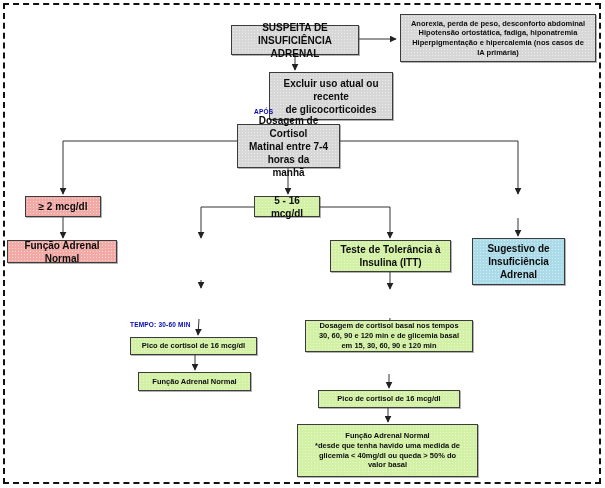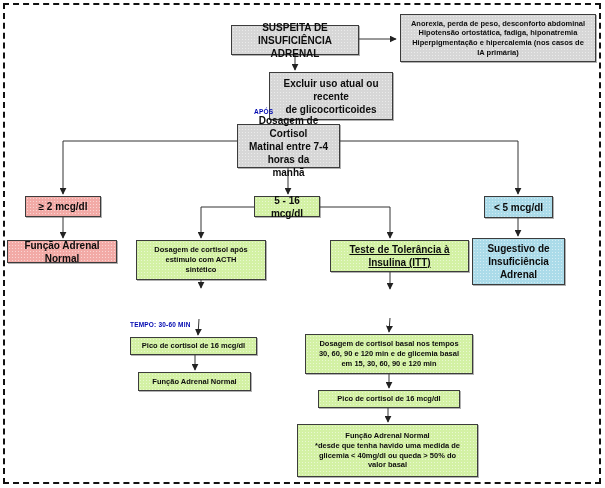--- a/index.html
+++ b/index.html
@@ -79,41 +79,37 @@
   <div class="box gray f8" style="left:237px;top:124px;width:103px;height:44px;">Dosagem de Cortisol
 Matinal entre 7-4 horas da
 manhã</div>
 
   <div class="box pink f8" style="left:25px;top:196px;width:76px;height:21px;">≥ 2 mcg/dl</div>
 
   <div class="box pink f8" style="left:7px;top:240px;width:110px;height:23px;">Função Adrenal Normal</div>
 
   <div class="box green f8" style="left:254px;top:196px;width:66px;height:21px;">5 - 16 mcg/dl</div>
 
-  <div class="box blue f8" style="left:484px;top:196px;width:69px;height:22px;">&lt; 5 mcg/dl</div>
 
   <div class="box blue f8" style="left:472px;top:238px;width:93px;height:47px;">Sugestivo de
 Insuficiência Adrenal</div>
 
-  <div class="box green" style="left:136px;top:240px;width:130px;height:40px;">Dosagem de cortisol após
-estímulo com ACTH
-sintético</div>
 
 
   <span class="tiny-label" style="left:130px;top:321px;">TEMPO: 30-60 MIN</span>
 
   <div class="box green" style="left:130px;top:337px;width:127px;height:18px;">Pico de cortisol de 16 mcg/dl</div>
 
   <div class="box green" style="left:138px;top:372px;width:113px;height:19px;">Função Adrenal Normal</div>
 
-  <div class="box green f8" style="left:330px;top:240px;width:139px;height:32px;text-decoration:underline;">Teste de Tolerância à
+  <div class="box green f8" style="left:330px;top:240px;width:121px;height:32px;">Teste de Tolerância à
 Insulina (ITT)</div>
 
 
-  <div class="box green" style="left:305px;top:334px;width:168px;height:40px;">Dosagem de cortisol basal nos tempos
+  <div class="box green" style="left:305px;top:320px;width:168px;height:32px;">Dosagem de cortisol basal nos tempos
 30, 60, 90 e 120 min e de glicemia basal
 em 15, 30, 60, 90 e 120 min</div>
 
   <div class="box green" style="left:318px;top:390px;width:142px;height:18px;">Pico de cortisol de 16 mcg/dl</div>
 
   <div class="box green" style="left:297px;top:424px;width:181px;height:53px;">Função Adrenal Normal
 *desde que tenha havido uma medida de
 glicemia &lt; 40mg/dl ou queda &gt; 50% do
 valor basal</div>
 

